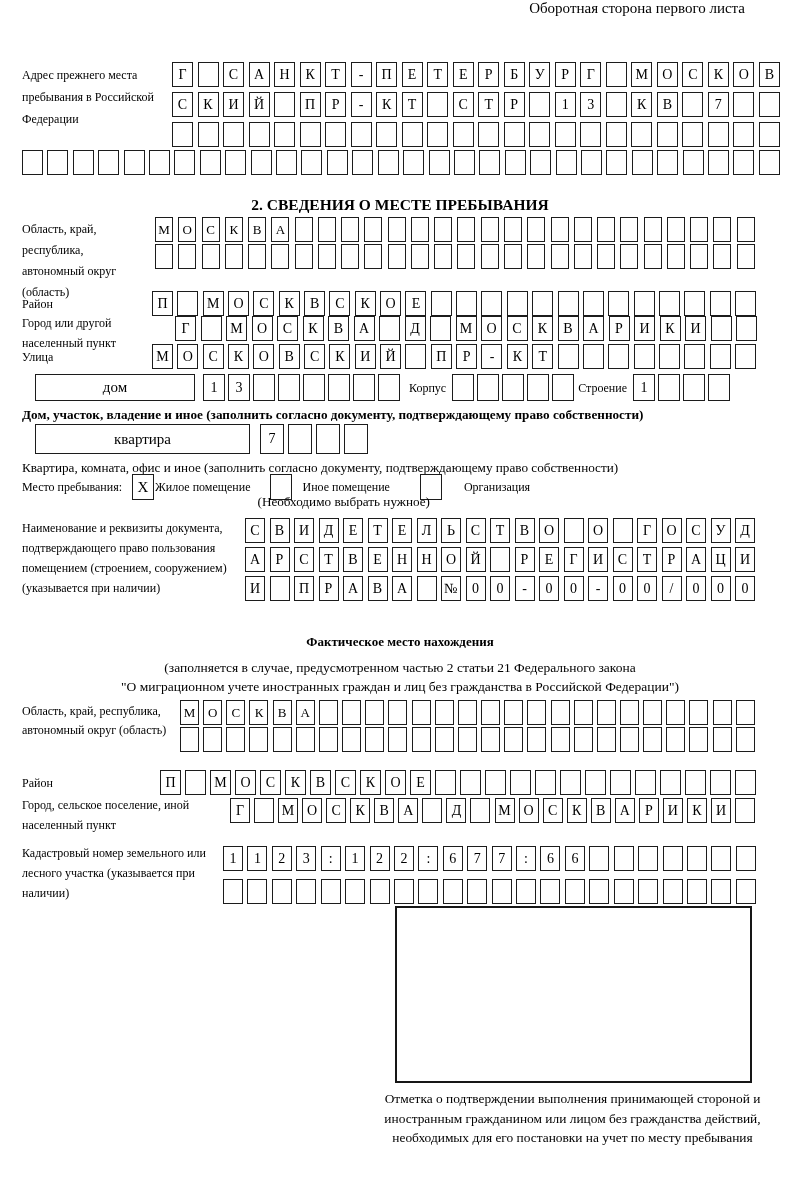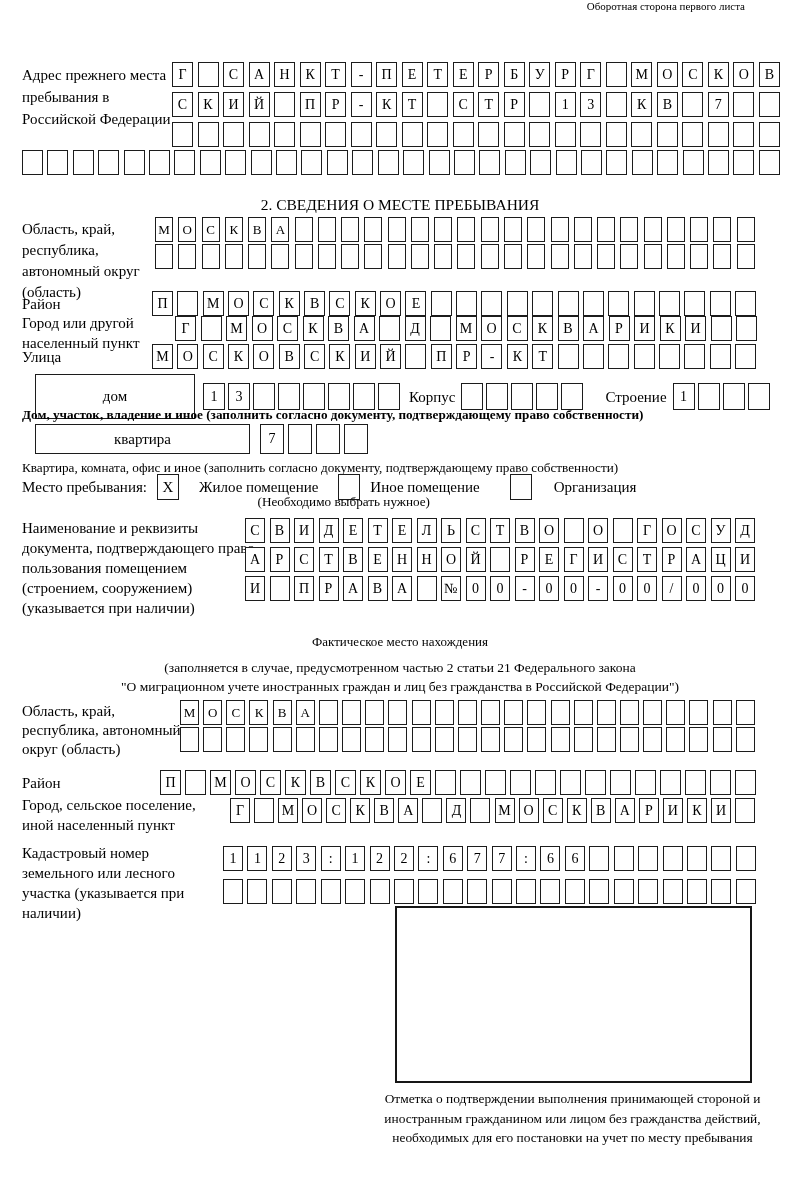--- a/index.html
+++ b/index.html
@@ -1,39 +1,39 @@
 <!DOCTYPE html>
 <html><head>
 <meta charset="utf-8">
 <style>
   html,body{margin:0;padding:0;background:#fff;}
   #page{position:relative;width:800px;height:1180px;background:#fff;color:#000;
         font-family:"Liberation Serif","DejaVu Serif",serif;font-size:14px;overflow:hidden;}
   .abs{position:absolute;}
-  .lbl{font-size:15px;line-height:22px;}
+  .lbl{font-size:12px;line-height:22px;}
   .cellrow{position:absolute;display:flex;justify-content:space-between;}
   .cellrow.inline{position:static;}
   .cell{flex:none;box-sizing:border-box;width:var(--cw,20px);height:var(--ch,25px);
         border:1.6px solid #1c1c1c;display:flex;align-items:center;justify-content:center;
         font-size:var(--cf,14px);background:#fff;}
   .fieldbox{box-sizing:border-box;border:1.6px solid #1c1c1c;display:flex;
             align-items:center;justify-content:center;font-size:15px;background:#fff;}
   .caption{font-size:13.2px;line-height:17px;}
   .center{text-align:center;}
-  .bold{font-weight:normal;}
+  .bold{font-weight:bold;}
   .checkbox{box-sizing:border-box;width:22px;height:26px;border:1.6px solid #1c1c1c;
             display:flex;align-items:center;justify-content:center;font-size:15px;flex:none;}
   .stamp{box-sizing:border-box;border:2px solid #161616;background:#fff;}
 </style>
 </head>
 <body>
 
 <div id="page">
 
-  <div class="abs" style="left:0;top:22;width:745px;text-align:right;font-size:11px;">Оборотная сторона первого листа</div>
+  <div class="abs" style="left:0;top:22;width:745px;text-align:right;font-size:15px;">Оборотная сторона первого листа</div>
 
   <div class="abs lbl" style="left:22px;top:64px;width:152px;">Адрес прежнего места пребывания в Российской Федерации</div>
   <div class="cellrow" style="left:172px;top:62px;width:608px;--cw:21px;">
       <span class="cell">Г</span>
       <span class="cell"></span>
       <span class="cell">С</span>
       <span class="cell">А</span>
       <span class="cell">Н</span>
       <span class="cell">К</span>
       <span class="cell">Т</span>
@@ -277,40 +277,40 @@
       <span class="cell"></span>
       <span class="cell"></span>
       <span class="cell"></span>
       <span class="cell"></span>
       <span class="cell"></span>
       <span class="cell"></span>
       <span class="cell"></span>
     </div>
 
   <div class="abs" style="left:35px;top:374px;display:flex;align-items:center;">
-    <div class="fieldbox" style="width:160px;height:45px;">дом</div>
+    <div class="fieldbox" style="width:160px;height:27px;">дом</div>
     <div class="cellrow inline" style="width:197px;--cw:22px;--ch:27px;margin-left:8px;">
         <span class="cell">1</span>
         <span class="cell">3</span>
         <span class="cell"></span>
         <span class="cell"></span>
         <span class="cell"></span>
         <span class="cell"></span>
         <span class="cell"></span>
         <span class="cell"></span>
       </div>
     <div class="lbl" style="margin-left:9px;">Корпус</div>
     <div class="cellrow inline" style="width:122px;--cw:22px;--ch:27px;margin-left:6px;">
         <span class="cell"></span>
         <span class="cell"></span>
         <span class="cell"></span>
         <span class="cell"></span>
         <span class="cell"></span>
       </div>
-    <div class="lbl" style="margin-left:22px;">Строение</div>
+    <div class="lbl" style="margin-left:4px;">Строение</div>
     <div class="cellrow inline" style="width:97px;--cw:22px;--ch:27px;margin-left:6px;">
         <span class="cell">1</span>
         <span class="cell"></span>
         <span class="cell"></span>
         <span class="cell"></span>
       </div>
   </div>
   <div class="abs caption" style="left:22px;top:406px;width:760px;font-weight:bold;">Дом, участок, владение и иное (заполнить согласно документу, подтверждающему право собственности)</div>
 
   <div class="abs" style="left:35px;top:424px;display:flex;align-items:center;">
@@ -320,21 +320,21 @@
         <span class="cell"></span>
         <span class="cell"></span>
         <span class="cell"></span>
       </div>
   </div>
   <div class="abs caption" style="left:22px;top:459px;width:760px;">Квартира, комната, офис и иное (заполнить согласно документу, подтверждающему право собственности)</div>
 
   <div class="abs" style="left:22px;top:474px;display:flex;align-items:center;width:700px;">
     <div class="lbl">Место пребывания:</div>
     <div class="checkbox" style="margin-left:10px;">X</div>
-    <div class="lbl" style="margin-left:20px;">Жилое помещение</div>
+    <div class="lbl" style="margin-left:1px;">Жилое помещение</div>
     <div class="checkbox" style="margin-left:20px;"></div>
     <div class="lbl" style="margin-left:10px;">Иное помещение</div>
     <div class="checkbox" style="margin-left:30px;"></div>
     <div class="lbl" style="margin-left:22px;">Организация</div>
   </div>
   <div class="abs caption center" style="left:150px;top:493px;width:280px;text-align:right;">(Необходимо выбрать нужное)</div>
 
   <div class="abs lbl" style="left:22px;top:518px;width:235px;line-height:20px;">Наименование и реквизиты документа, подтверждающего право пользования помещением (строением, сооружением) (указывается при наличии)</div>
   <div class="cellrow" style="left:245px;top:518px;width:510px;--cw:20px;">
       <span class="cell">С</span>

